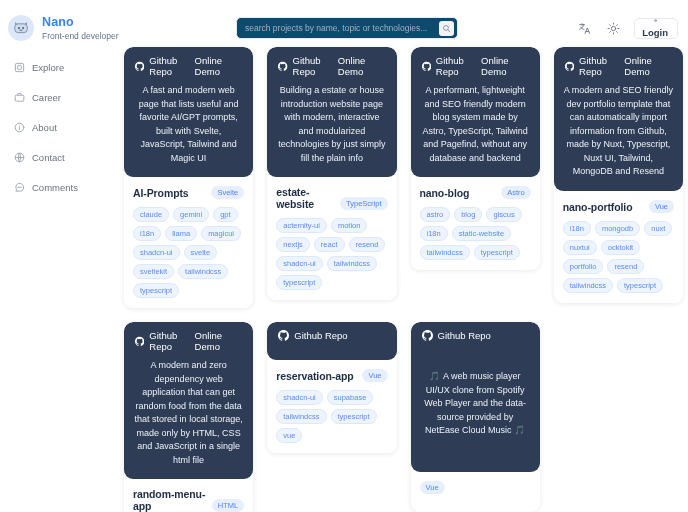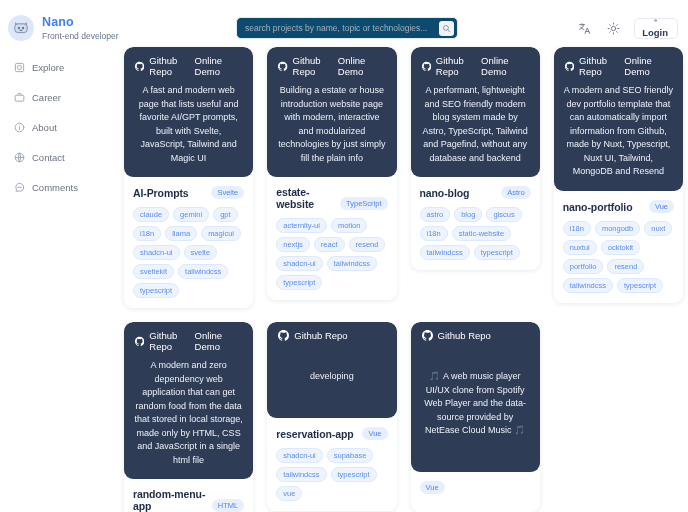--- a/index.html
+++ b/index.html
@@ -501,21 +501,20 @@
         <div class="card">
           <div class="card-top">
             <div class="card-links single">
               <div class="repo-link">
                 <svg width="11" height="11" viewBox="0 0 16 16" fill="#ffffff">
                   <path d="M8 0C3.58 0 0 3.58 0 8c0 3.54 2.29 6.53 5.47 7.59.4.07.55-.17.55-.38 0-.19-.01-.82-.01-1.49-2.01.37-2.53-.49-2.69-.94-.09-.23-.48-.94-.82-1.13-.28-.15-.68-.52-.01-.53.63-.01 1.08.58 1.23.82.72 1.21 1.87.87 2.33.66.07-.52.28-.87.51-1.07-1.78-.2-3.64-.89-3.64-3.95 0-.87.31-1.59.82-2.15-.08-.2-.36-1.02.08-2.12 0 0 .67-.21 2.2.82a7.4 7.4 0 012-.27c.68 0 1.36.09 2 .27 1.53-1.04 2.2-.82 2.2-.82.44 1.1.16 1.92.08 2.12.51.56.82 1.27.82 2.15 0 3.07-1.87 3.75-3.65 3.95.29.25.54.73.54 1.48 0 1.07-.01 1.93-.01 2.2 0 .21.15.46.55.38A8.01 8.01 0 0016 8c0-4.42-3.58-8-8-8z"></path>
                 </svg>
                 <span>Github Repo</span>
               </div>
             </div>
-            <div class="card-desc center-pad">developing</div>
           </div>
           <div class="card-body">
             <div class="card-head">
               <span class="card-title">reservation-app</span>
               <span class="badge">Vue</span>
             </div>
             <div class="tags">
               <span class="tag">shadcn-ui</span>
               <span class="tag">supabase</span>
               <span class="tag">tailwindcss</span>

